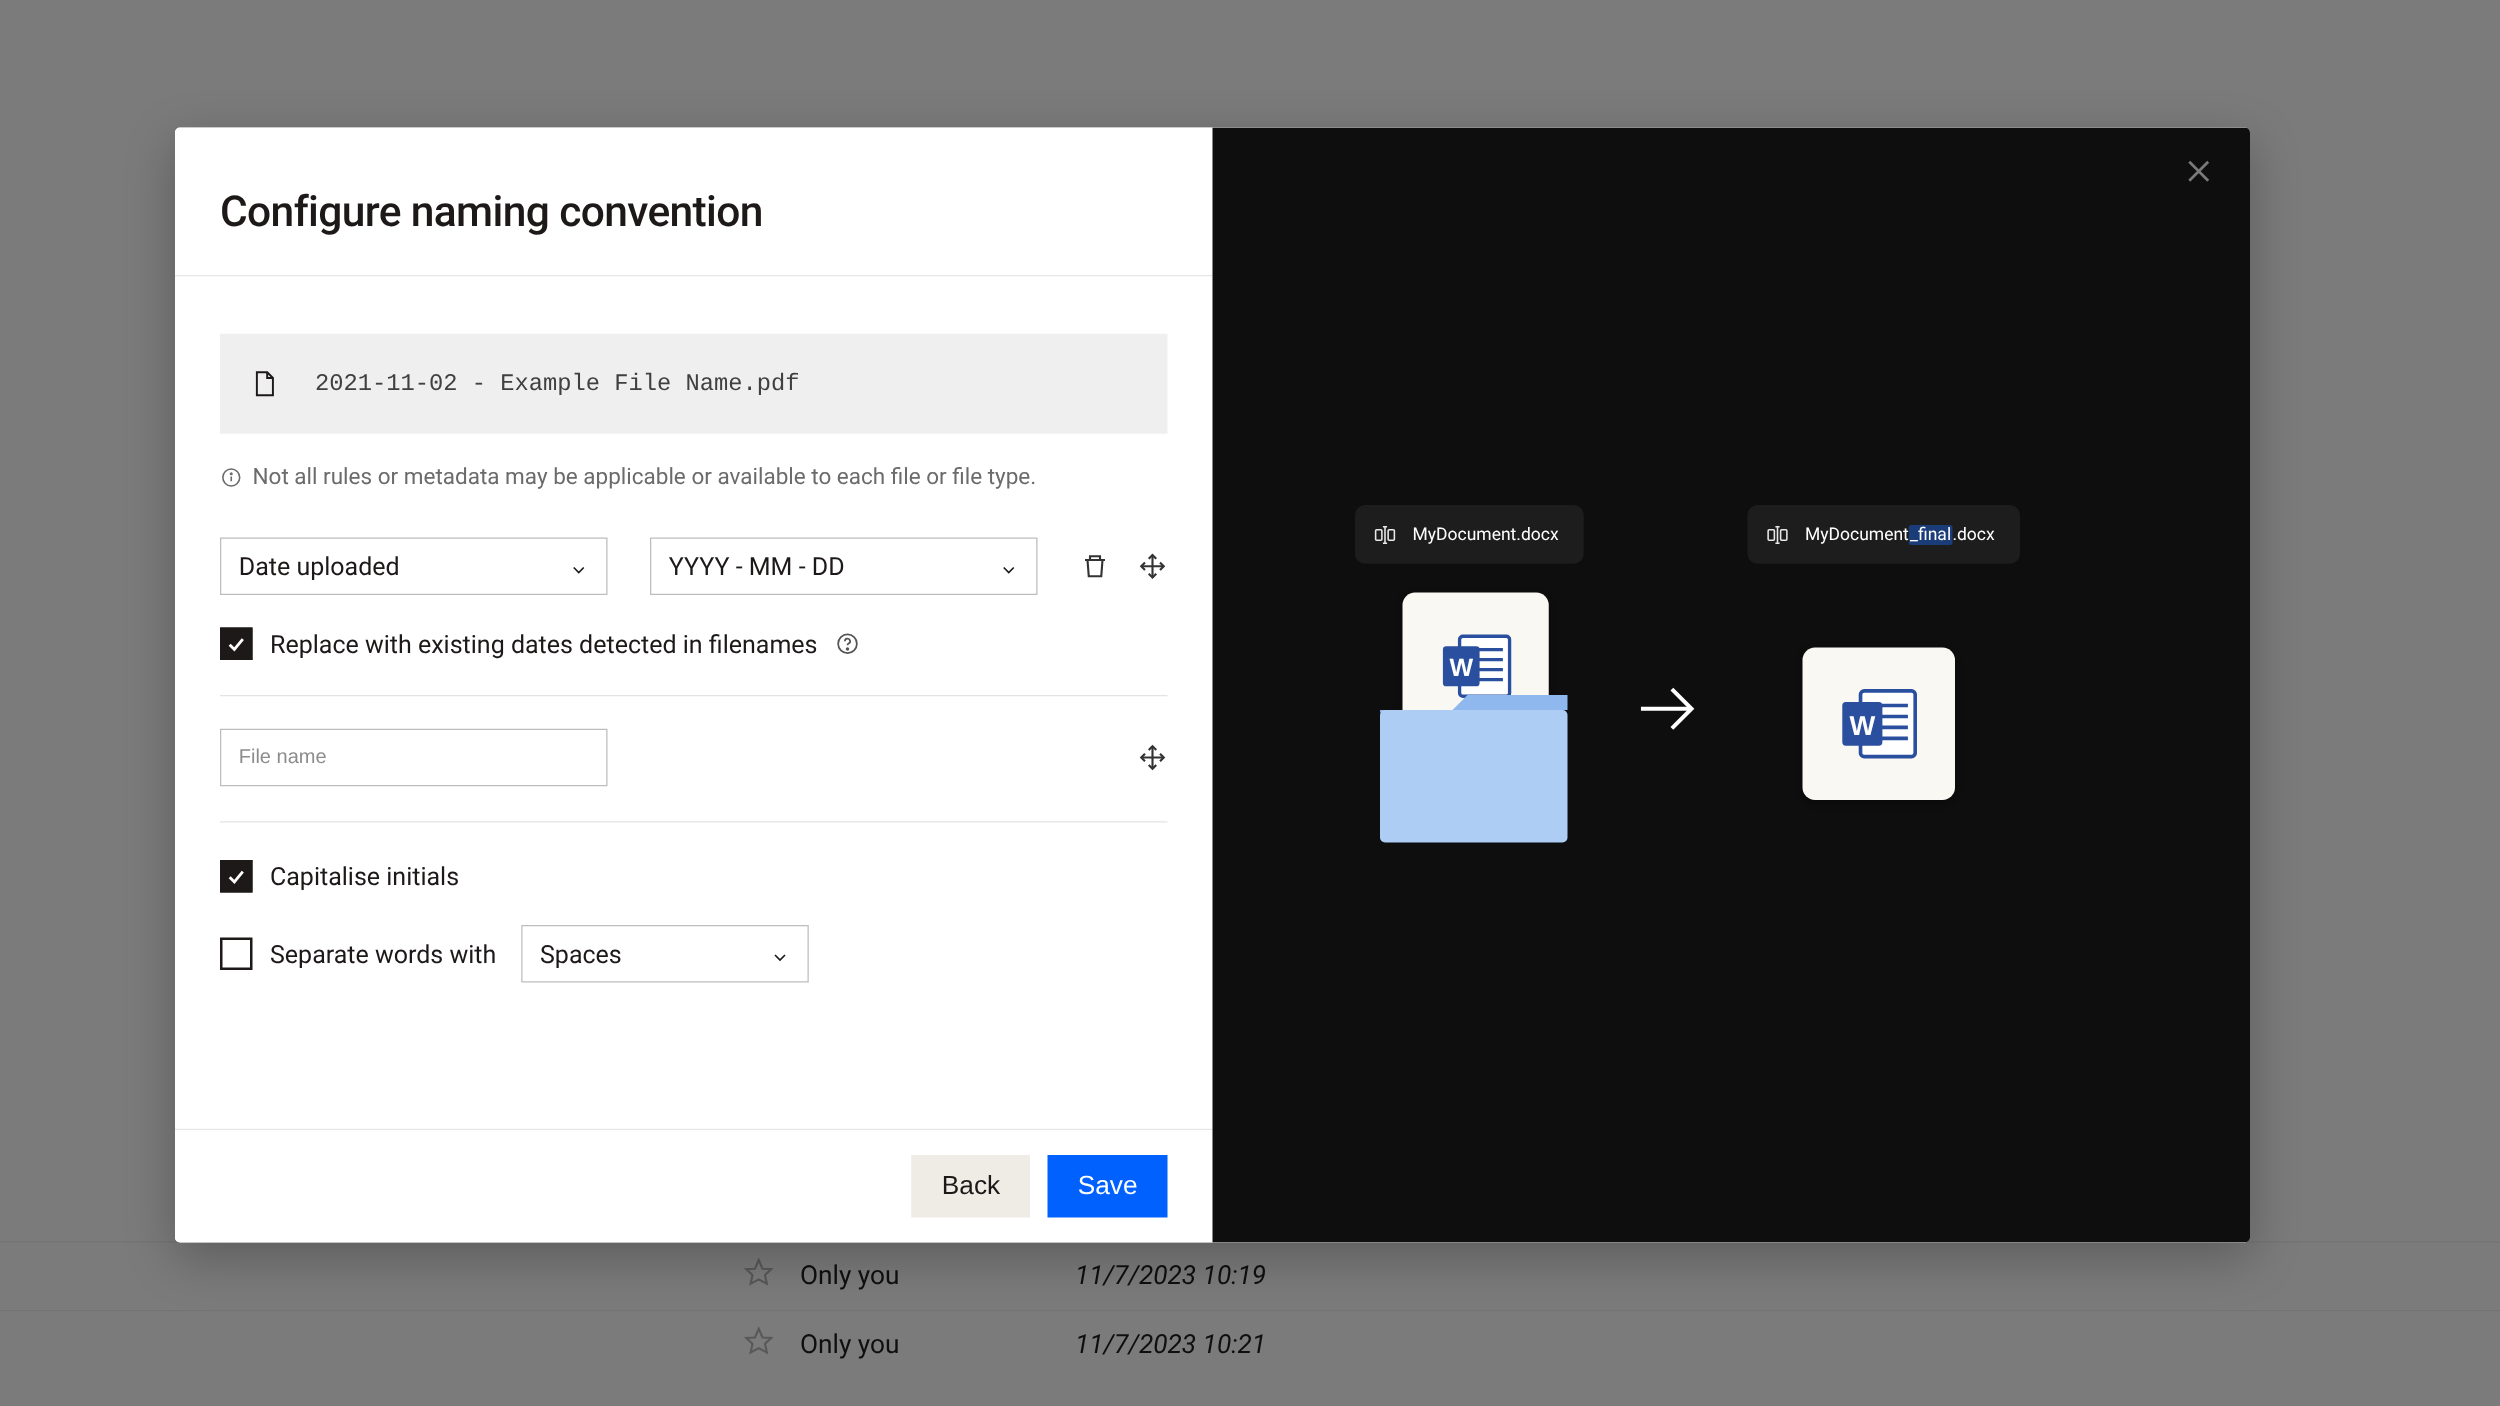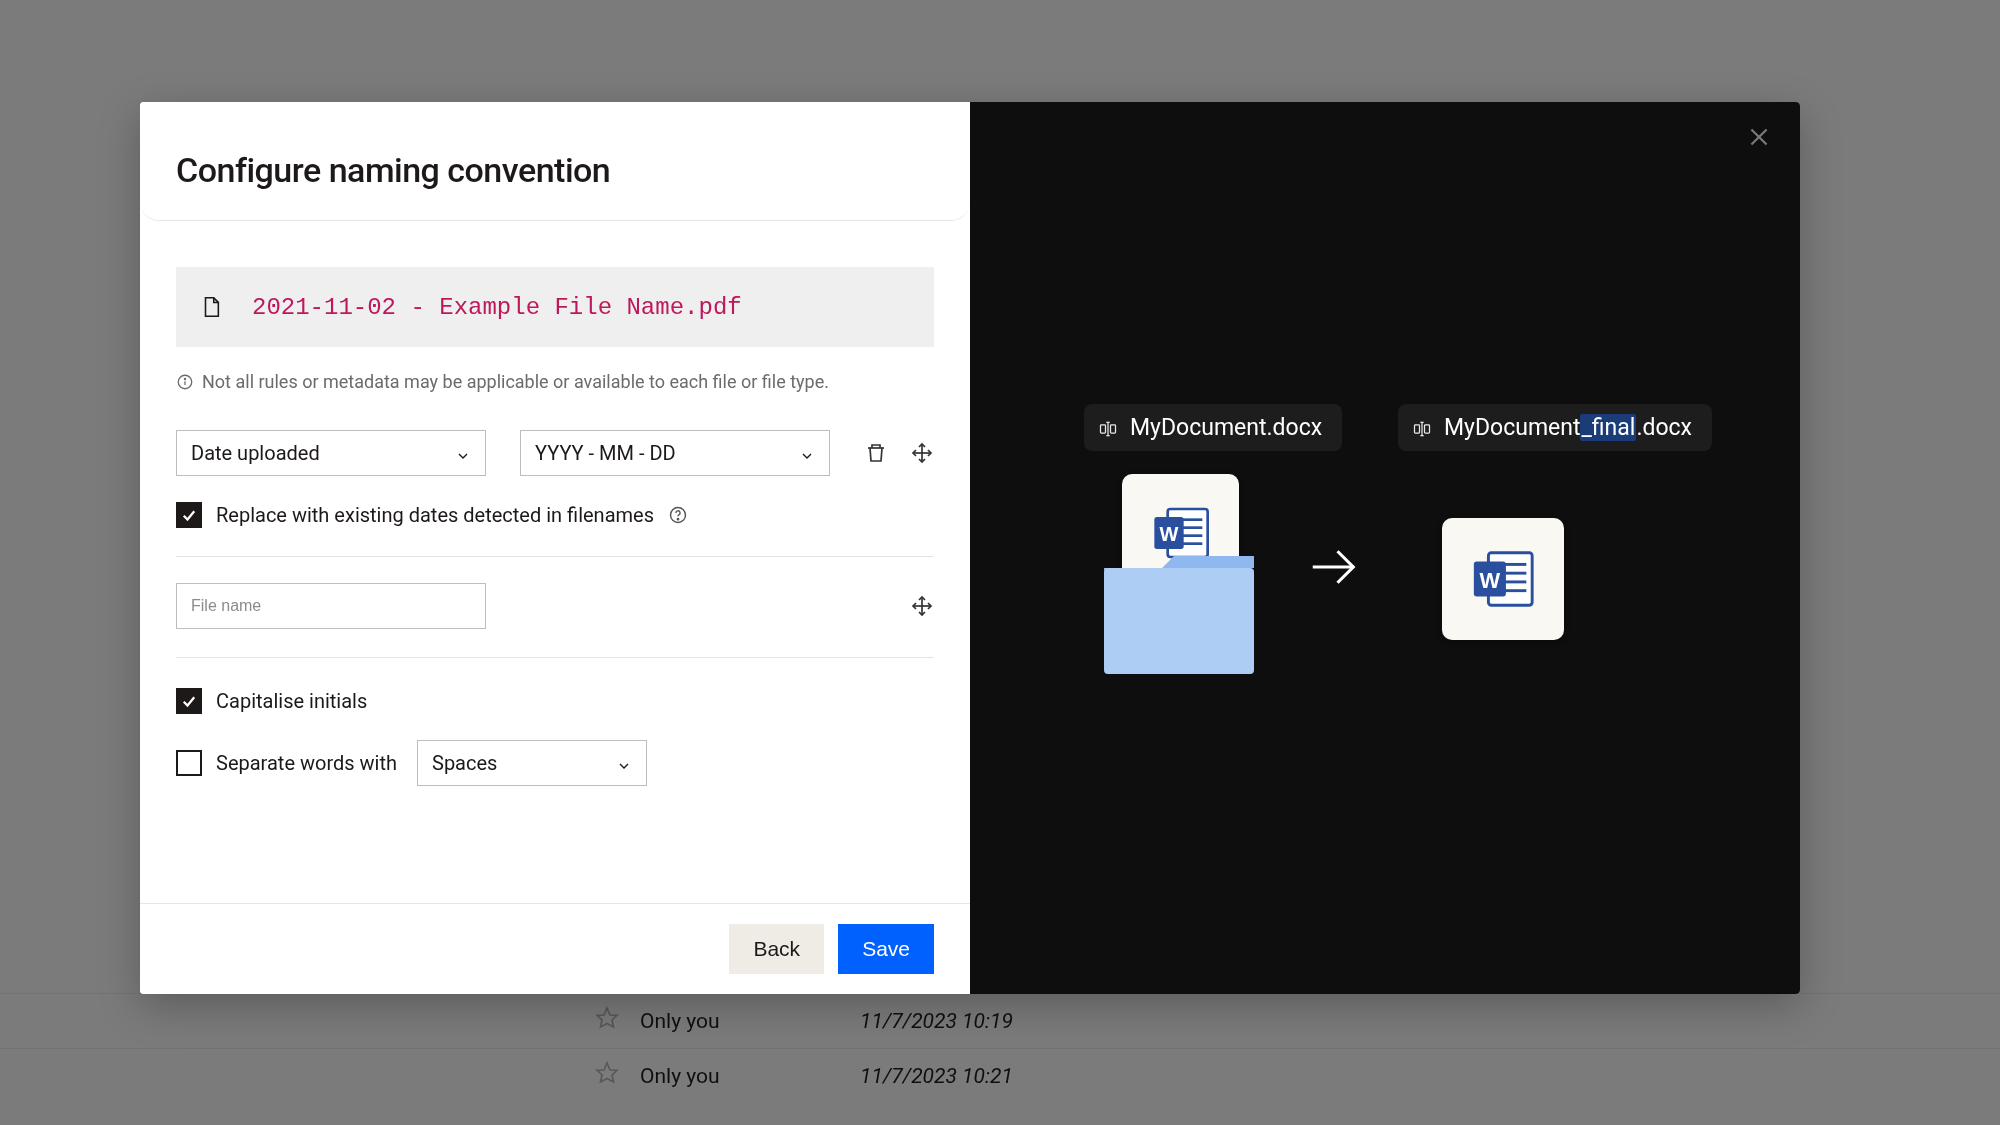--- a/index.html
+++ b/index.html
@@ -72,21 +72,20 @@
     color: #fff;
   }
 
   .modal-title {
     font-size: 34px;
     font-weight: 500;
     padding: 48px 36px 30px 36px;
     color: #1e1919;
     border-bottom: 1px solid #e6e6e6;
     letter-spacing: -0.5px;
-    border-radius: 19px;
   }
 
   .content {
     padding: 0 36px;
     flex: 1;
   }
 
   .preview-box {
     margin-top: 46px;
     background: #efefef;
@@ -95,22 +94,22 @@
     align-items: center;
     padding: 0 24px;
     gap: 30px;
   }
   .preview-box .file-icon {
     width: 22px;
     height: 26px;
   }
   .preview-box .filename {
     font-family: "SFMono-Regular", Consolas, "Liberation Mono", Menlo, monospace;
-    font-size: 24px;
-    color: #be185d;
+    font-size: 19px;
+    color: #404040;
   }
 
   .note-row {
     display: flex;
     align-items: center;
     gap: 8px;
     margin-top: 24px;
     color: #6b6b6b;
     font-size: 18px;
   }
@@ -244,21 +243,21 @@
   .pill {
     position: absolute;
     top: 302px;
     background: #1d1d1d;
     border-radius: 8px;
     height: 47px;
     display: flex;
     align-items: center;
     padding: 0 20px 0 14px;
     gap: 12px;
-    font-size: 23px;
+    font-size: 14px;
   }
   .pill.left  { left: 114px; }
   .pill.right { left: 428px; }
   .pill .rename-icon { width: 20px; height: 20px; color: #e9e9e9; }
   .pill .hl { background: #1a3d7a; border-radius: 2px; padding: 0 1px; }
 
   .folder-group {
     position: absolute;
     top: 372px;
     left: 130px;

